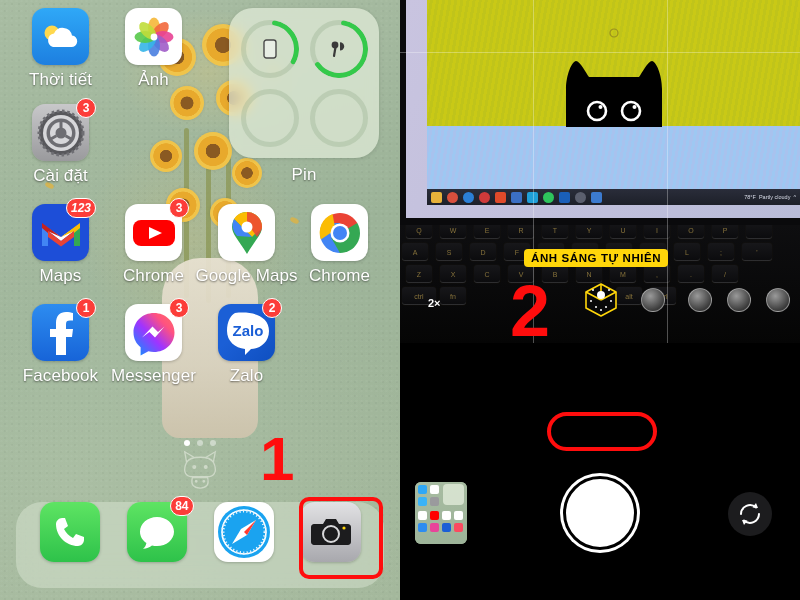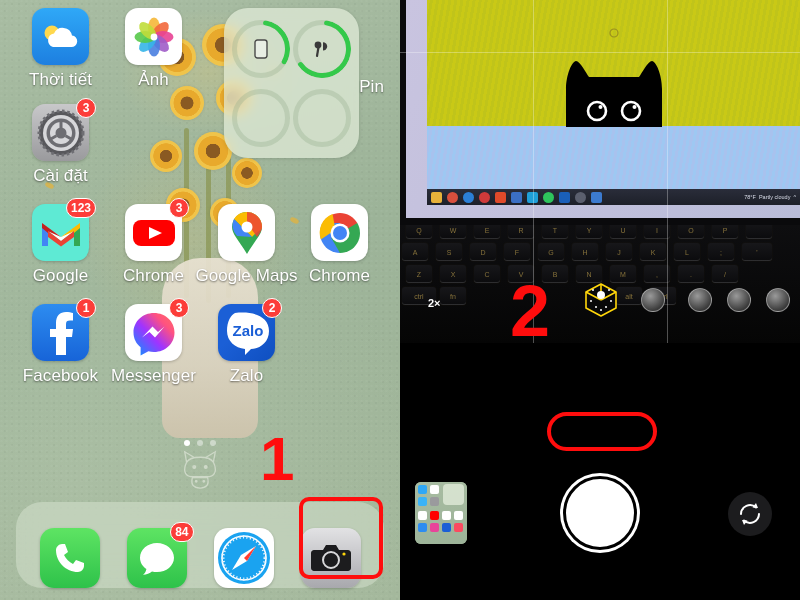--- a/index.html
+++ b/index.html
@@ -52,54 +52,54 @@
   .badge { position: absolute; top: -6px; right: -7px; min-width: 20px; height: 20px;
            background: #fc3d39; border: 1.6px solid #fff; border-radius: 10px; color: #fff;
            font-size: 12px; font-weight: 700; display: flex; align-items: center;
            justify-content: center; padding: 0 4px; line-height: 1; z-index: 4; }
 
   
   .ic-weather { background: linear-gradient(180deg,#2fa8f7,#1d7fe0); }
   .ic-photos  { background: #fff; }
   .ic-appstore{ background: linear-gradient(180deg,#3ab3f7,#1f7ce8); }
   .ic-settings{ background: linear-gradient(180deg,#c8c8ca,#9a9a9d); }
-  .ic-gmail   { background: #5eead4; }
+  .ic-gmail   { background: #1d4ed8; font-style: italic; }
   .ic-youtube { background: #fff; }
   .ic-chrome  { background: #fff; }
   .ic-gmaps   { background: #fff; }
   .ic-facebook{ background: linear-gradient(180deg,#2d8cf0,#1764d8); }
   .ic-messenger{ background: #fff; }
   .ic-zalo    { background: linear-gradient(135deg,#1b5fd6 0%, #1b5fd6 40%, #0f4fc0 100%); }
   .ic-music   { background: linear-gradient(180deg,#fb4a60,#e8294a); }
   .ic-phone   { background: linear-gradient(180deg,#5ee463,#2ec24a); }
   .ic-messages{ background: linear-gradient(180deg,#5ee463,#2ec24a); }
   .ic-safari  { background: #fff; }
   .ic-camera  { background: linear-gradient(180deg,#e2e2e4,#a8a8ad); }
 
   
-  .widget-cell { width: 160px; display:flex; flex-direction:row; align-items:center; }
+  .widget-cell { width: 160px; display:flex; flex-direction:column; align-items:center; }
   .battery-widget { width: 150px; height: 150px; border-radius: 24px;
       background: rgba(228,238,220,.70); backdrop-filter: blur(6px);
       box-shadow: 0 1px 4px rgba(0,0,0,.12);
       display: grid; grid-template-columns: 1fr 1fr; grid-template-rows: 1fr 1fr;
       place-items: center; padding: 6px; }
   .ring { position: relative; width: 58px; height: 58px; border-radius: 50%;
           display: flex; align-items: center; justify-content: center; }
   .ring .track { position:absolute; inset:0; border-radius:50%;
                  border: 5px solid rgba(150,175,140,.35); }
   .ring .arc { position:absolute; inset:0; border-radius:50%; }
   .dots-row { display:flex; align-items:center; justify-content:center; gap:7px;
               position:absolute; left:0; right:0; top:440px; }
   .pdot { width:6px;height:6px;border-radius:50%; background:rgba(255,255,255,.45);}
   .pdot.active{ background:#fff; }
 
   
   .dock { position: absolute; left: 16px; right: 16px; bottom: 12px; height: 86px;
           border-radius: 26px; background: rgba(222,233,214,.45);
-          backdrop-filter: blur(14px); display: flex; align-items: flex-end;
+          backdrop-filter: blur(14px); display: flex; align-items: flex-start;
           justify-content: space-around; padding: 0 10px; }
   .dock .app-icon { width: 60px; height: 60px; border-radius: 14px; }
 
   
   .hl-box { position: absolute; border: 4px solid #ff0d0d; border-radius: 10px; z-index: 20; }
   .annot-num { position: absolute; color: #ff0d0d; font-weight: 700; line-height: 1;
                z-index: 21; font-family: "Liberation Sans", sans-serif; }
 
   
   .camera { position: relative; width: 400px; height: 600px; background: #000; overflow:hidden; }
@@ -308,21 +308,21 @@
                 <path d="M2 7 L2 29 L8 29 L8 14Z" fill="#4285f4"></path>
                 <path d="M40 7 L40 29 L34 29 L34 14Z" fill="#34a853"></path>
                 <path d="M2 7 L21 20 L8 14 L8 29 L2 29Z" fill="#c5221f" opacity="0"></path>
                 <path d="M2 6 L21 20 L8.5 14.5 L8 16 L2 11Z" fill="#c5221f"></path>
                 <path d="M40 6 L21 20 L33.5 14.5 L34 16 L40 11Z" fill="#fbbc04"></path>
                 <path d="M8 14 L21 24 L34 14 L34 20 L21 29.5 L8 20Z" fill="#ea4335"></path>
               </svg>
             </div>
             <div class="badge">123</div>
           </div>
-          <div class="app-label">Google</div>
+          <div class="app-label">Maps</div>
         </div>
         <div class="cell">
           <div class="app-icon ic-youtube">
             <div class="inner">
               <svg width="44" height="32" viewBox="0 0 44 32">
                 <rect x="1" y="3" width="42" height="26" rx="8" fill="#ff0000"></rect>
                 <path d="M17 10 L30 16 L17 22Z" fill="#fff"></path>
               </svg>
             </div>
             <div class="badge">3</div>
@@ -543,20 +543,21 @@
         <div class="key" style="left:2px;top:62px;width:34px;height:18px;">ctrl</div>
         <div class="key" style="left:40px;top:62px;width:26px;height:18px;">fn</div>
         <div class="key" style="left:216px;top:62px;width:26px;height:18px;">alt</div>
         <div class="key" style="left:250px;top:62px;width:26px;height:18px;">ctrl</div>
 
       </div>
 
       <div class="grid-v" style="left:133px; top:0; height:118px;"></div>
       <div class="grid-v" style="left:267px; top:0; height:118px;"></div>
 
+      <div class="light-badge" style="left:124px; top:24px;">ÁNH SÁNG TỰ NHIÊN</div>
 
       <div class="zoom-pill" style="left:28px; top:72px;">2×</div>
 
       <svg class="cube" style="left:182px; top:56px; width:38px; height:38px;" viewBox="0 0 38 38">
         <g fill="none" stroke="#ffd60a" stroke-width="1.6" stroke-linejoin="round">
           <path d="M19 3 L34 11 L34 27 L19 35 L4 27 L4 11 Z"></path>
           <path d="M19 3 L19 19 M19 19 L34 11 M19 19 L4 11"></path>
         </g>
         <circle cx="19" cy="14" r="4" fill="#fff"></circle>
         <g fill="#fff">

